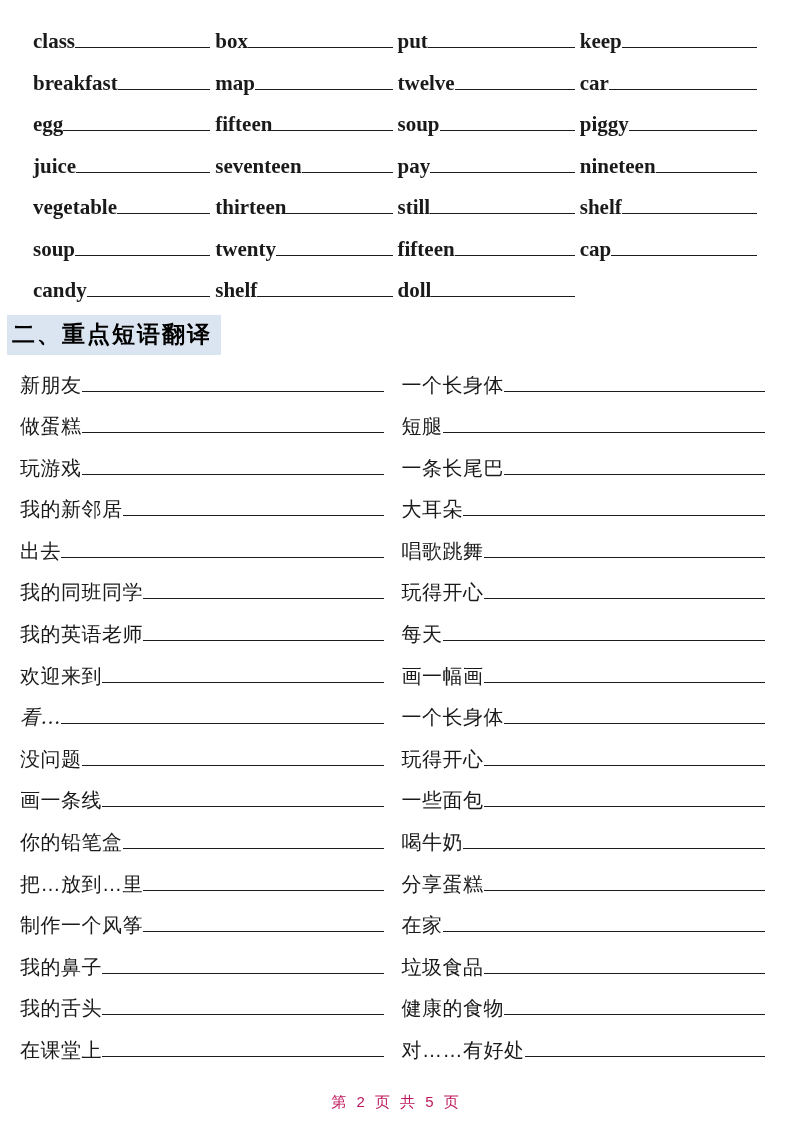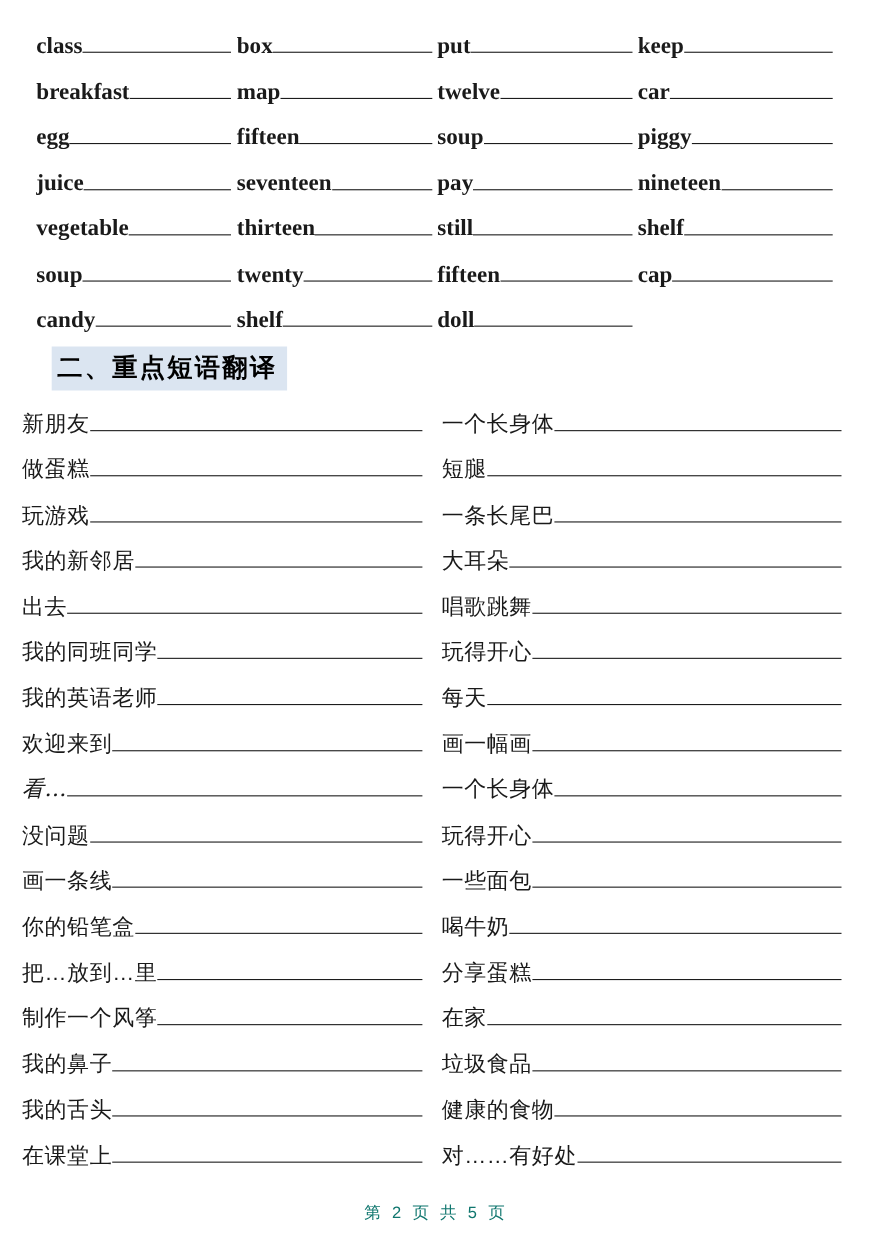--- a/index.html
+++ b/index.html
@@ -37,21 +37,20 @@
   .blank-line {
     flex: 1 1 auto;
     height: 0;
     border-bottom: 1.7px solid #1c1c1c;
     margin-bottom: -3px;
     min-width: 20px;
   }
   
   .section-heading-wrap {
     padding: 6px 0 0 7px;
-    margin-left: 40px;
   }
   .section-heading {
     display: inline-block;
     background: #dbe5f1;
     font-family: "Liberation Sans", sans-serif;
     font-weight: bold;
     font-size: 23px;
     letter-spacing: 2px;
     padding: 4px 9px 5px 5px;
     color: #000000;
@@ -83,21 +82,21 @@
   }
   
   .page-footer {
     position: absolute;
     left: 0;
     right: 0;
     bottom: 10px;
     text-align: center;
     font-size: 15px;
     letter-spacing: 3px;
-    color: #0f766e;
+    color: #be185d;
   }
 </style>
 </head>
 <body>
 
 <div class="word-grid">
     <div class="word-cell">
       <span class="word-text">class</span>
       <span class="blank-line"></span>
     </div>

